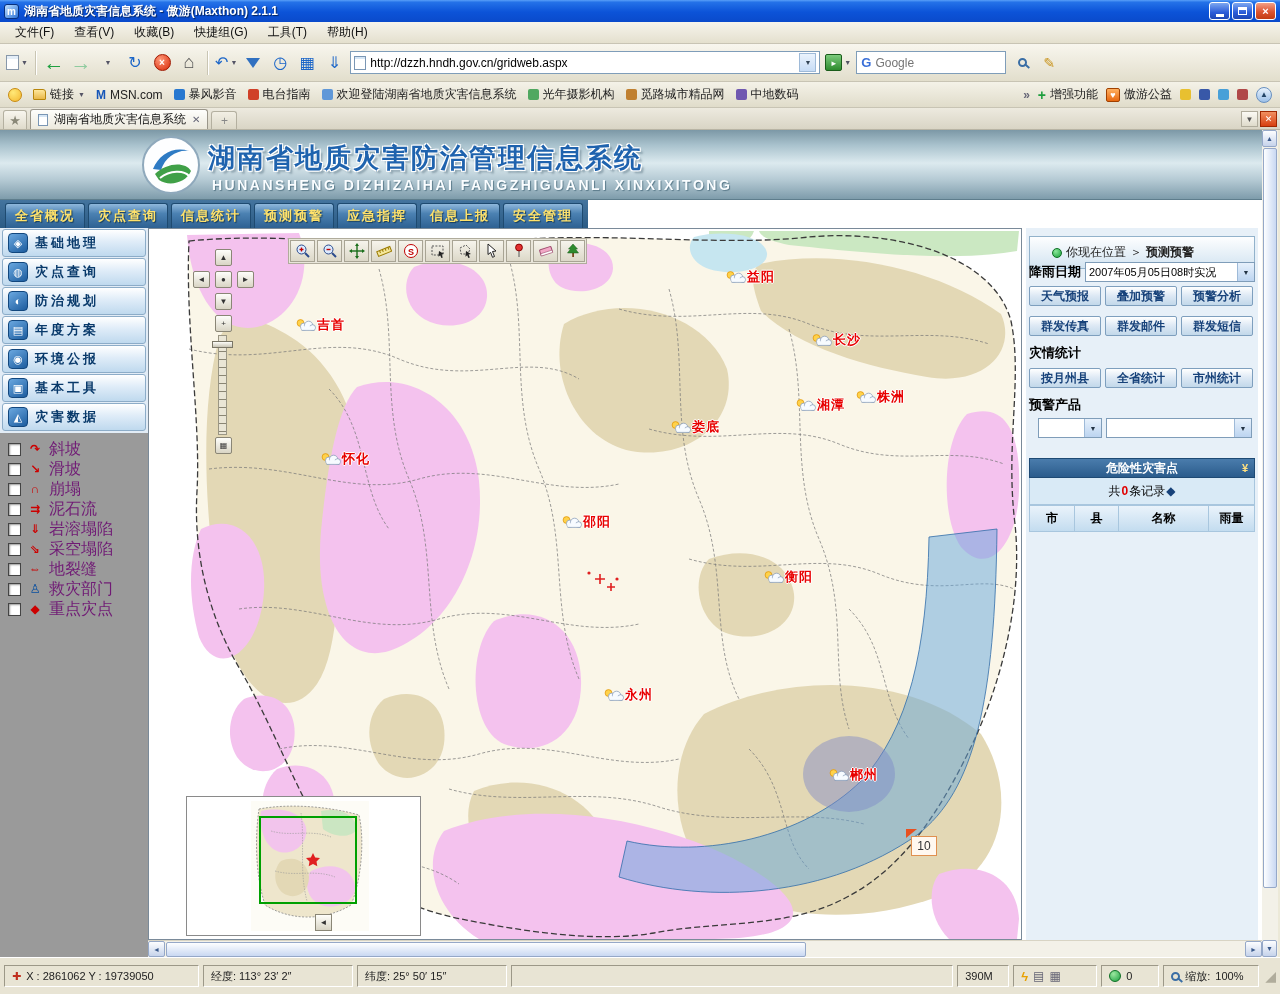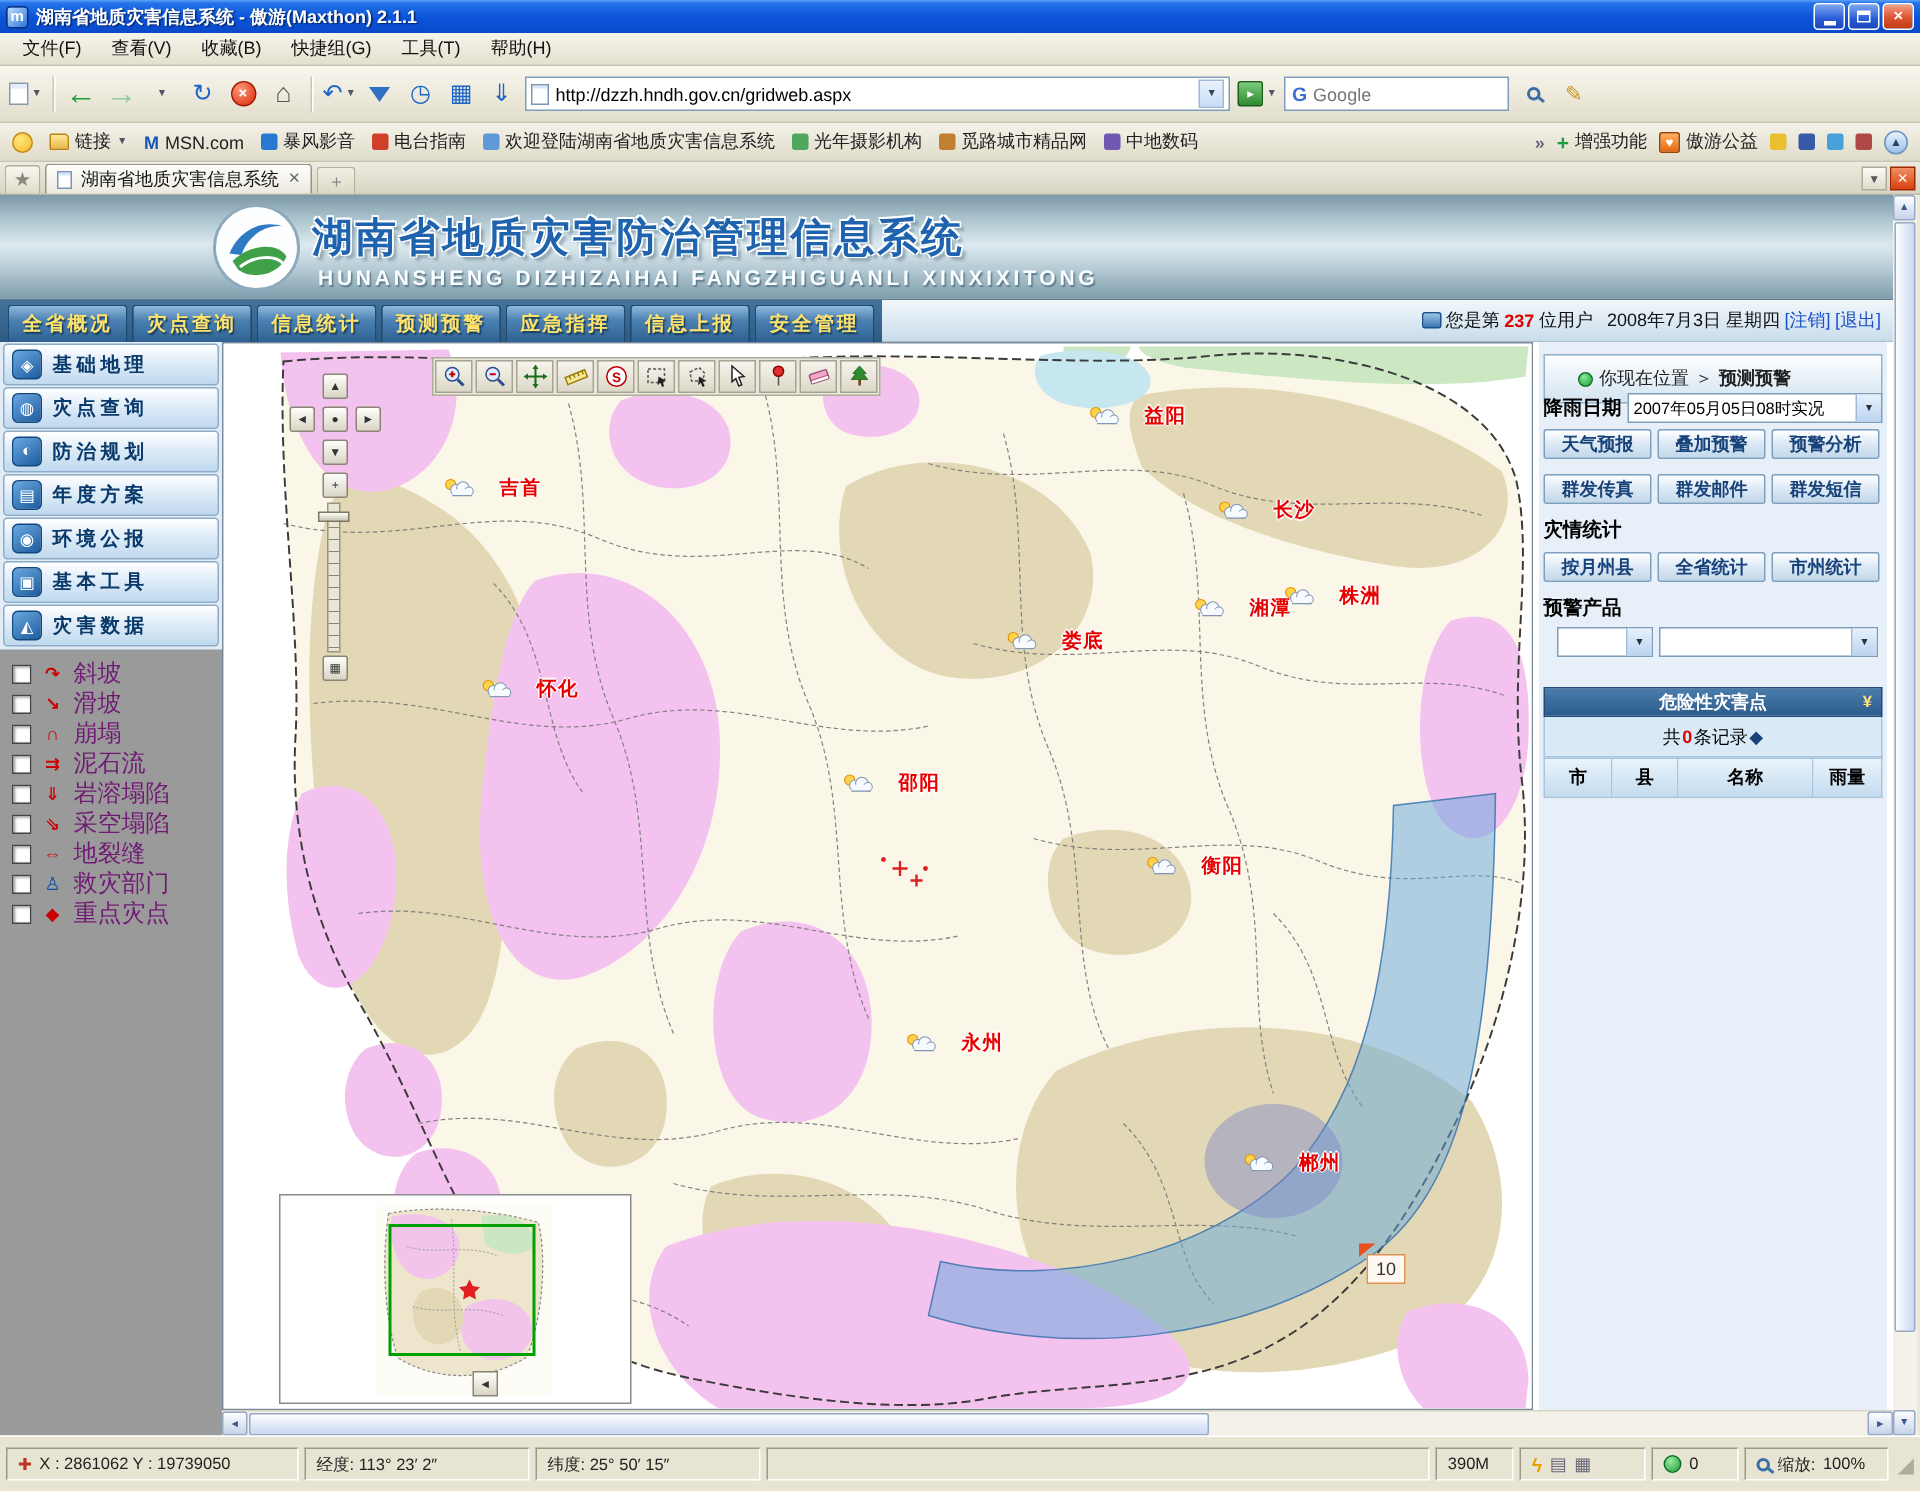--- a/index.html
+++ b/index.html
@@ -97,21 +97,21 @@
 .llabel{font-size:16px;color:#701a75;}
 
 
 .mapframe{position:absolute;left:148px;top:228px;width:874px;height:712px;background:#fff;border:1px solid #7A8A99;overflow:hidden;}
 .mapsvg{position:absolute;left:0;top:0;}
 .mtoolbar{position:absolute;left:139px;top:9px;display:flex;gap:2px;background:#E9E6DA;padding:1px;border:1px solid #B0AC9C;}
 .mtool{width:25px;height:22px;background:linear-gradient(180deg,#F6F4EC,#DCD8C8);border:1px solid #A8A494;display:flex;align-items:center;justify-content:center;}
 .mbtn{position:absolute;width:17px;height:17px;background:linear-gradient(180deg,#FEFEFA,#D9D5C5);border:1px solid #8A8676;border-radius:2px;display:flex;align-items:center;justify-content:center;font-size:8px;color:#333;line-height:1;}
 .sltrack{position:absolute;left:69px;top:106px;width:9px;height:100px;background:repeating-linear-gradient(180deg,#EAE6D6 0 7px,#8A8674 7px 8px);border:1px solid #9A9684;}
 .slthumb{position:absolute;left:63px;top:112px;width:21px;height:7px;background:linear-gradient(180deg,#FDFDF8,#C9C5B5);border:1px solid #7A7666;}
-.city{position:absolute;display:flex;align-items:center;gap:16px;}
+.city{position:absolute;display:flex;align-items:center;gap:0;}
 .wicsvg{width:22px;height:14px;}
 .cname{font-size:13px;font-weight:bold;color:#E80000;letter-spacing:1px;text-shadow:-1px 0 0 #fff,1px 0 0 #fff,0 -1px 0 #fff,0 1px 0 #fff;white-space:nowrap;}
 .flag10{position:absolute;left:757px;top:600px;width:32px;height:28px;}
 .fpennant{position:absolute;left:0;top:0;width:0;height:0;border-top:9px solid #E85020;border-right:11px solid transparent;}
 .fbox{position:absolute;left:5px;top:7px;width:26px;height:20px;background:#FFF8F0;border:1px solid #E09050;font-size:12px;color:#333;display:flex;align-items:center;justify-content:center;}
 .ovpanel{position:absolute;left:37px;top:567px;width:235px;height:140px;background:#fff;border:1px solid #8A8A8A;}
 .ovmap{position:absolute;left:64px;top:4px;}
 .ovbtn{position:absolute;left:128px;top:117px;width:17px;height:17px;background:linear-gradient(180deg,#FEFEFA,#D9D5C5);border:1px solid #8A8676;display:flex;align-items:center;justify-content:center;font-size:8px;color:#333;}
 
 
@@ -335,30 +335,20 @@
 
   <div class="navrow">
     <div class="navtabs">
       <span class="navtab">全省概况</span>
       <span class="navtab">灾点查询</span>
       <span class="navtab">信息统计</span>
       <span class="navtab">预测预警</span>
       <span class="navtab">应急指挥</span>
       <span class="navtab">信息上报</span>
       <span class="navtab">安全管理</span>
-    </div>
-    <div class="navuser">
-      <span class="usrico"></span>
-      <span>您是第</span>
-        <span class="redtxt">237</span>
-        <span>位用户</span>
-      <span>&nbsp;</span>
-      <span>2008年7月3日 星期四</span>
-      <span class="navlink">[注销]</span>
-      <span class="navlink">[退出]</span>
     </div>
   </div>
 
   <div class="sidebar">
     <div class="sbtn">
         <span class="sico">◈</span>
         <span>基础地理</span>
       </div>
     <div class="sbtn">
         <span class="sico">◍</span>

